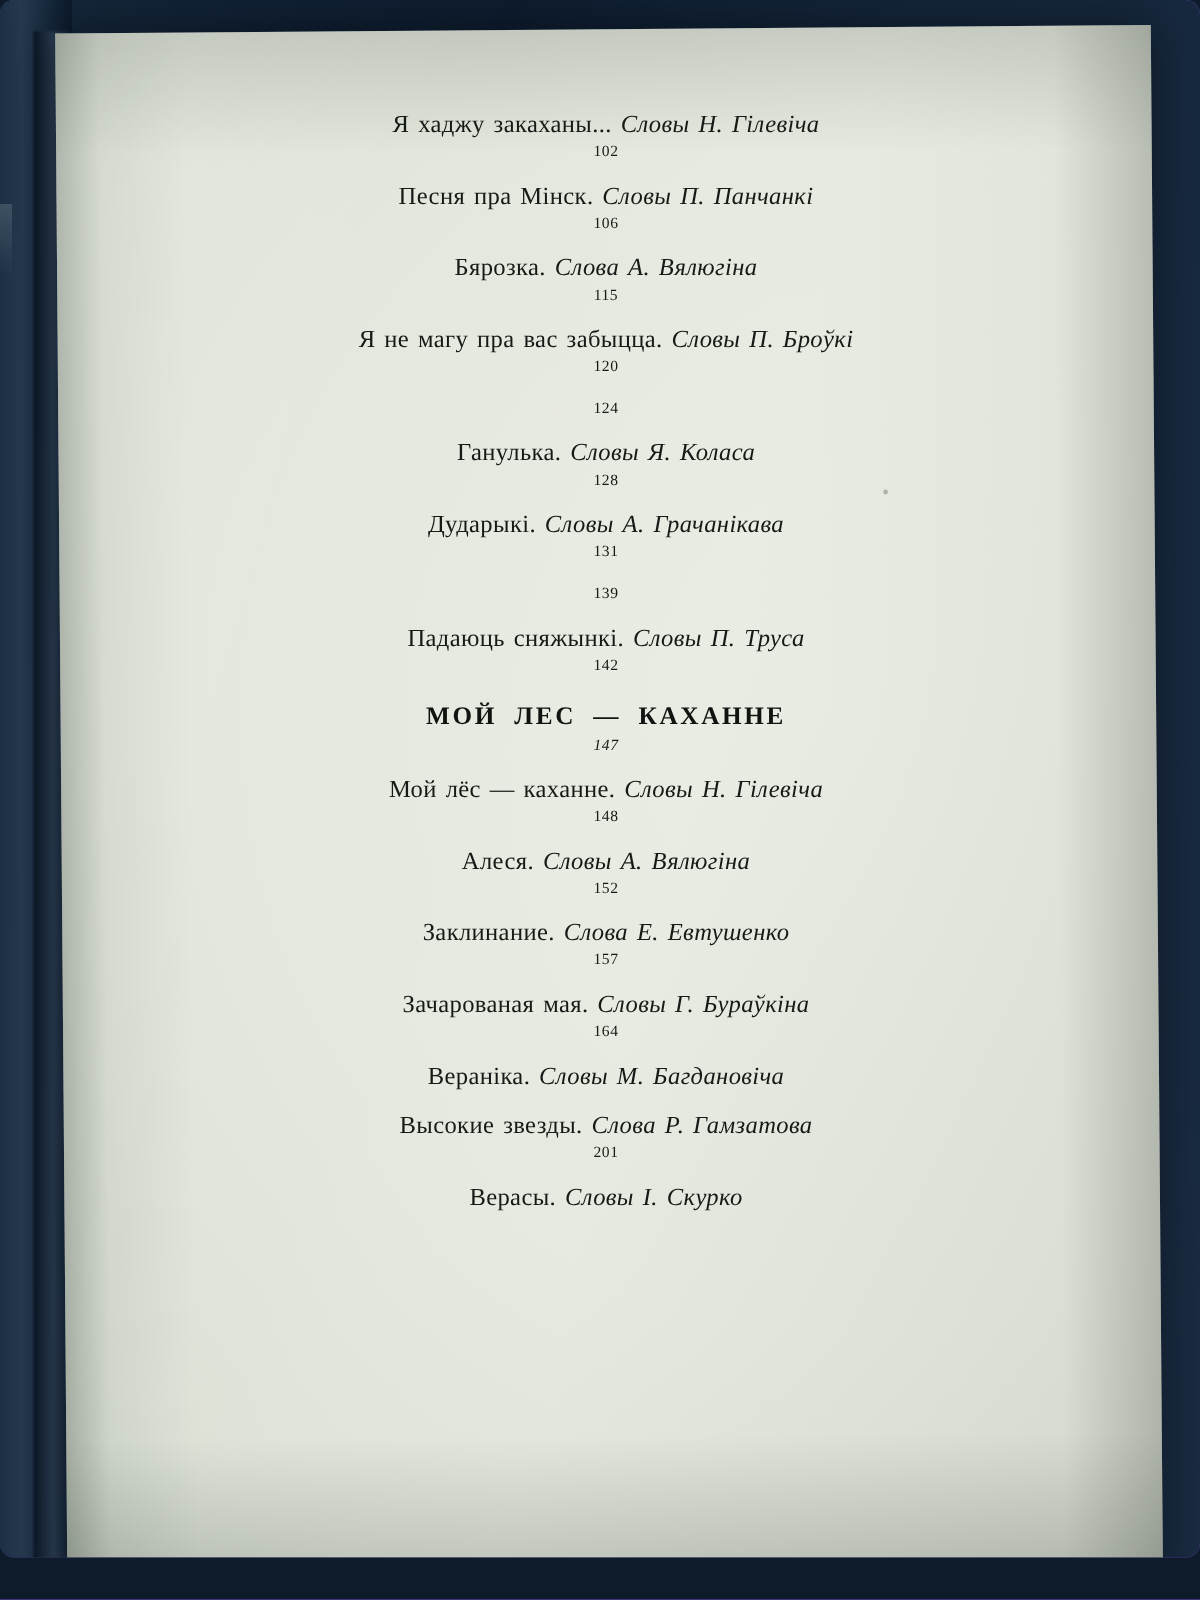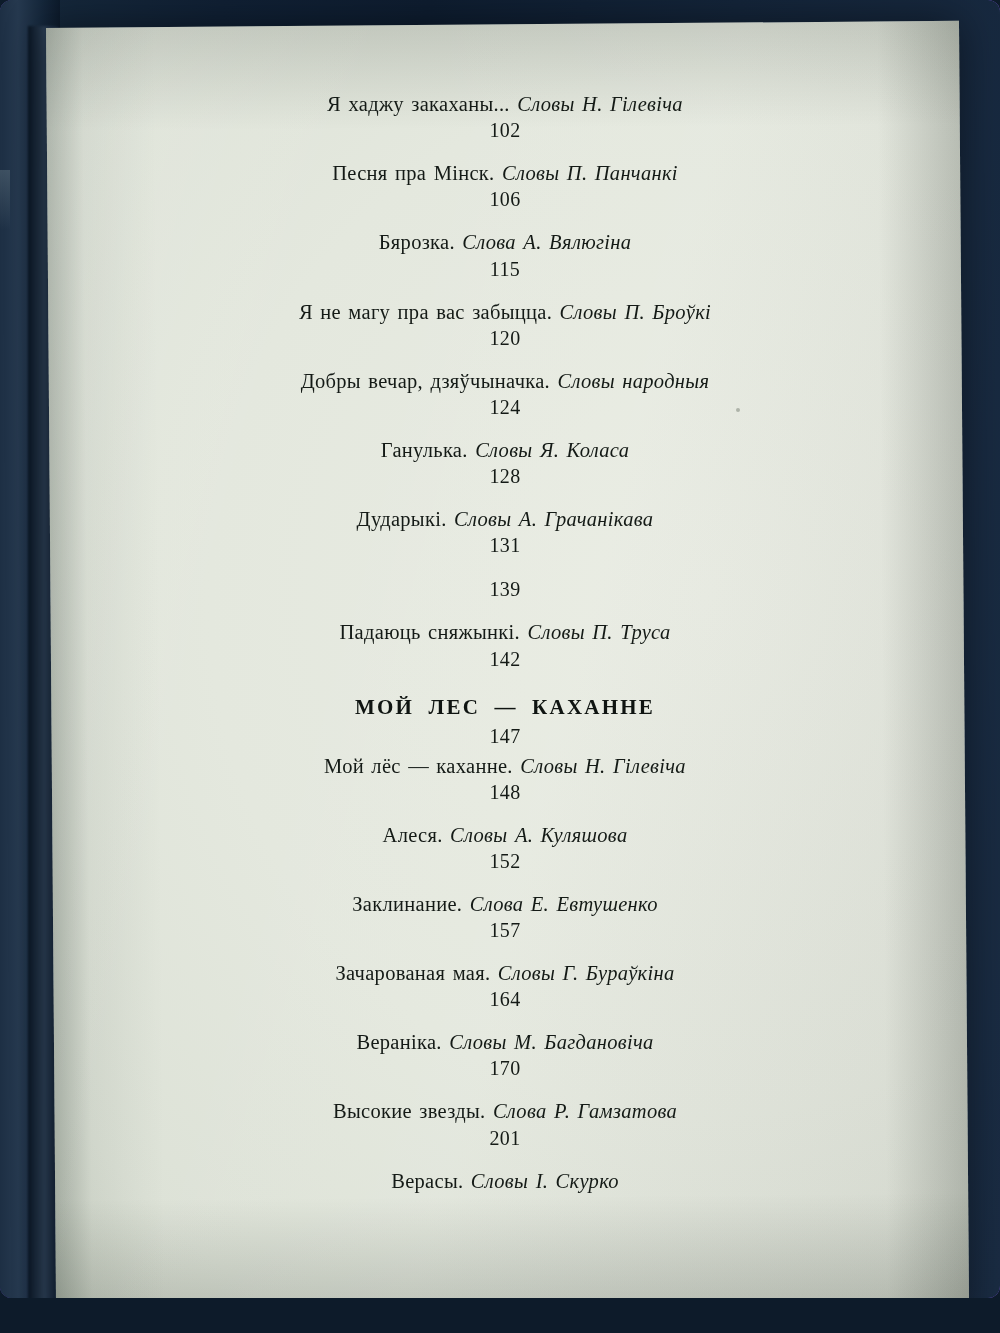--- a/index.html
+++ b/index.html
@@ -99,40 +99,41 @@
     font-size: 20.5px;
     line-height: 1.18;
     letter-spacing: 0.3px;
     word-spacing: 2px;
     color: #141a16;
   }
   .entry-title .credit {
     font-style: italic;
   }
   .entry-page {
-    font-size: 20px;
+    font-size: 13px;
     line-height: 1.35;
     letter-spacing: 0.4px;
     color: #141a16;
     margin-top: 1px;
   }
 
   .section-heading {
     margin-top: 22px;
-    margin-bottom: 4px;
+    margin-bottom: 16px;
   }
   .section-heading .section-title {
     font-size: 21px;
     font-weight: bold;
     letter-spacing: 2.2px;
     word-spacing: 7px;
     color: #0f1411;
   }
   .section-heading .entry-page {
     margin-top: 3px;
+    font-style: italic;
   }
 
   
   .speck {
     position: absolute;
     left: 736px;
     top: 408px;
     width: 4px;
     height: 4px;
     border-radius: 50%;
@@ -172,21 +173,20 @@
     </div>
     <div class="entry">
       <div class="entry-title"><span>Бярозка. </span><span class="credit">Слова А. Вялюгіна</span></div>
       <div class="entry-page">115</div>
     </div>
     <div class="entry">
       <div class="entry-title"><span>Я не магу пра вас забыцца. </span><span class="credit">Словы П. Броўкі</span></div>
       <div class="entry-page">120</div>
     </div>
     <div class="entry">
-      <div class="entry-title"><span>Добры вечар, дзяўчыначка. </span><span class="credit">Словы народныя</span></div>
       <div class="entry-page">124</div>
     </div>
     <div class="entry">
       <div class="entry-title"><span>Ганулька. </span><span class="credit">Словы Я. Коласа</span></div>
       <div class="entry-page">128</div>
     </div>
     <div class="entry">
       <div class="entry-title"><span>Дударыкі. </span><span class="credit">Словы А. Грачанікава</span></div>
       <div class="entry-page">131</div>
     </div>
@@ -201,34 +201,33 @@
     <div class="entry section-heading">
       <div class="section-title">МОЙ ЛЕС — КАХАННЕ</div>
       <div class="entry-page">147</div>
     </div>
 
     <div class="entry">
       <div class="entry-title"><span>Мой лёс — каханне. </span><span class="credit">Словы Н. Гілевіча</span></div>
       <div class="entry-page">148</div>
     </div>
     <div class="entry">
-      <div class="entry-title"><span>Алеся. </span><span class="credit">Словы А. Куляшова</span></div>
+      <div class="entry-title"><span>Алеся. </span><span class="credit">Словы А. Вялюгіна</span></div>
       <div class="entry-page">152</div>
     </div>
     <div class="entry">
       <div class="entry-title"><span>Заклинание. </span><span class="credit">Слова Е. Евтушенко</span></div>
       <div class="entry-page">157</div>
     </div>
     <div class="entry">
       <div class="entry-title"><span>Зачарованая мая. </span><span class="credit">Словы Г. Бураўкіна</span></div>
       <div class="entry-page">164</div>
     </div>
     <div class="entry">
       <div class="entry-title"><span>Веранiка. </span><span class="credit">Словы М. Багдановіча</span></div>
-      <div class="entry-page">170</div>
     </div>
     <div class="entry">
       <div class="entry-title"><span>Высокие звезды. </span><span class="credit">Слова Р. Гамзатова</span></div>
       <div class="entry-page">201</div>
     </div>
     <div class="entry">
       <div class="entry-title"><span>Верасы. </span><span class="credit">Словы І. Скурко</span></div>
 
     </div>
 

